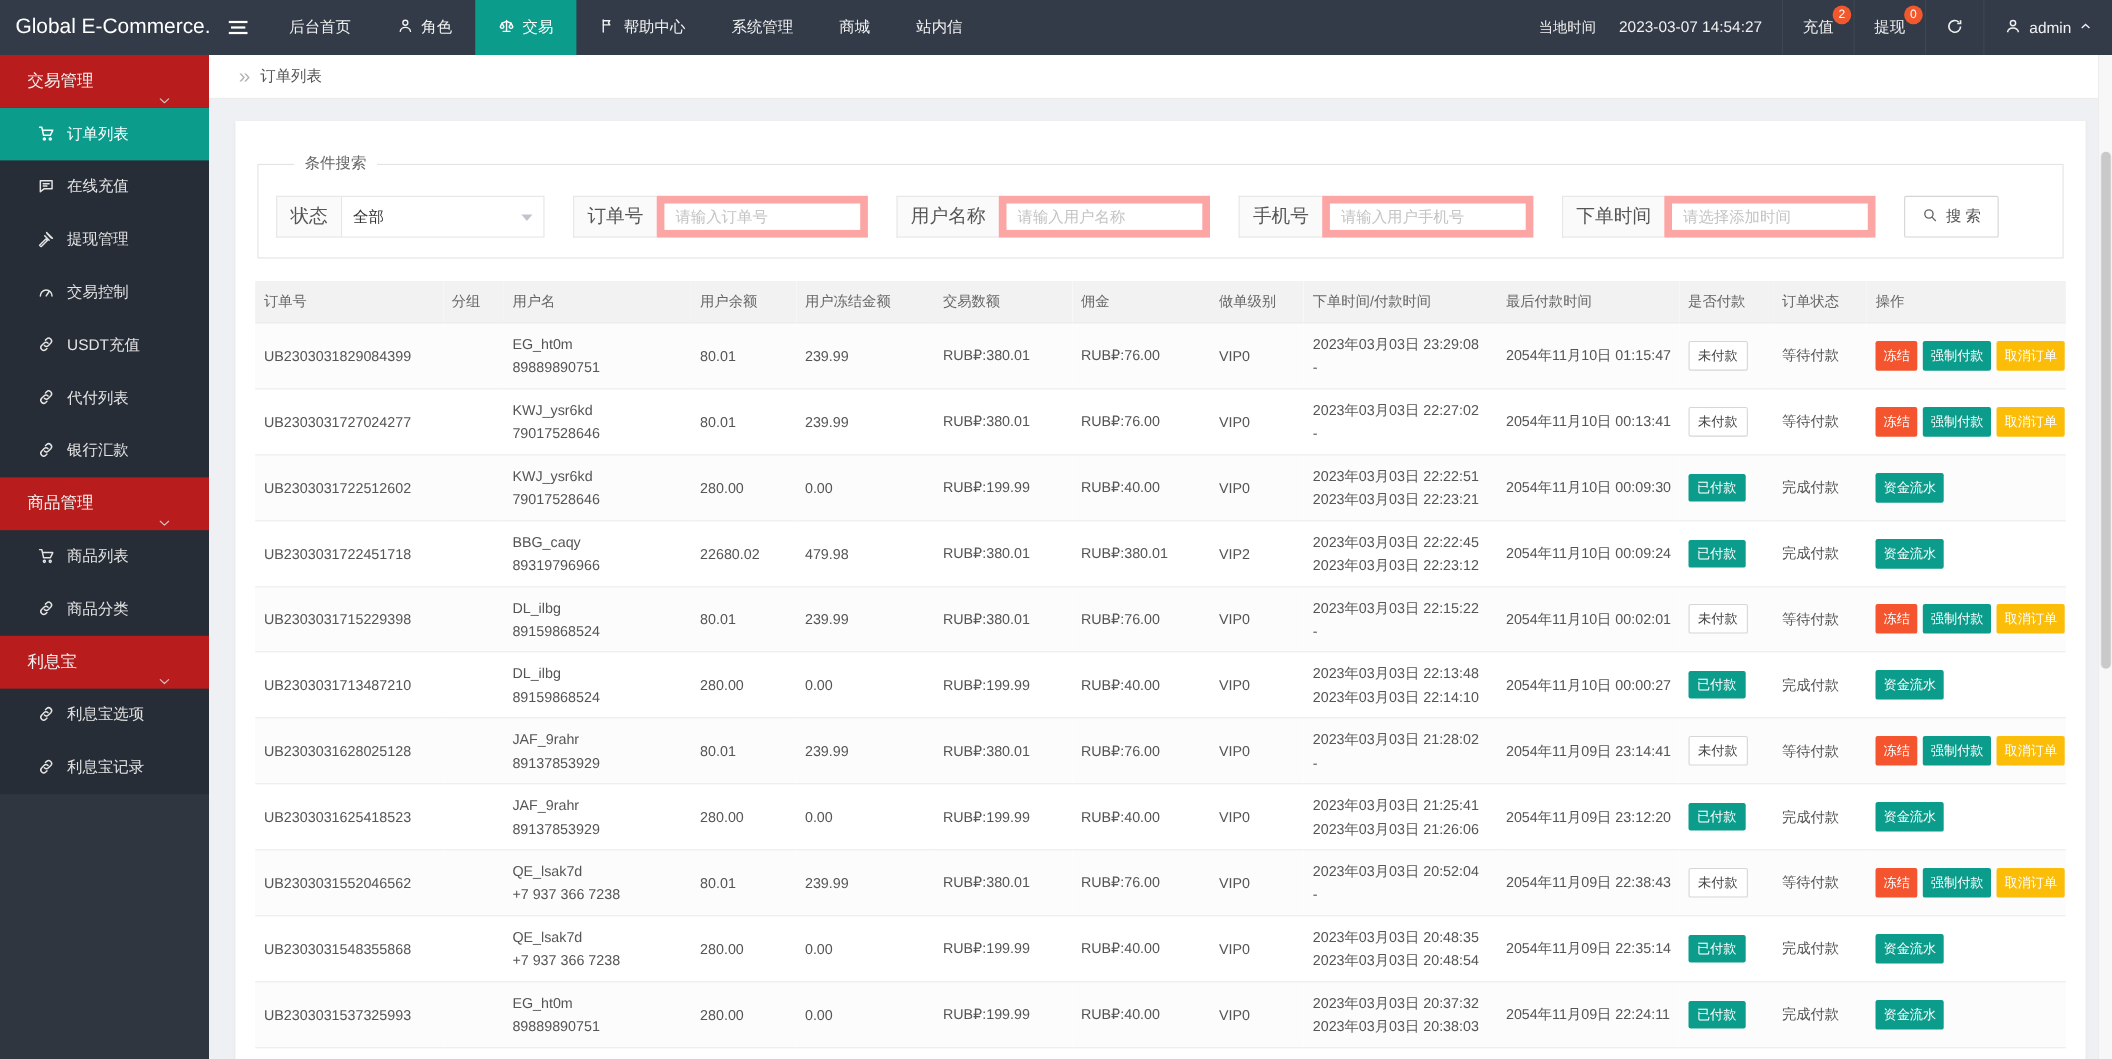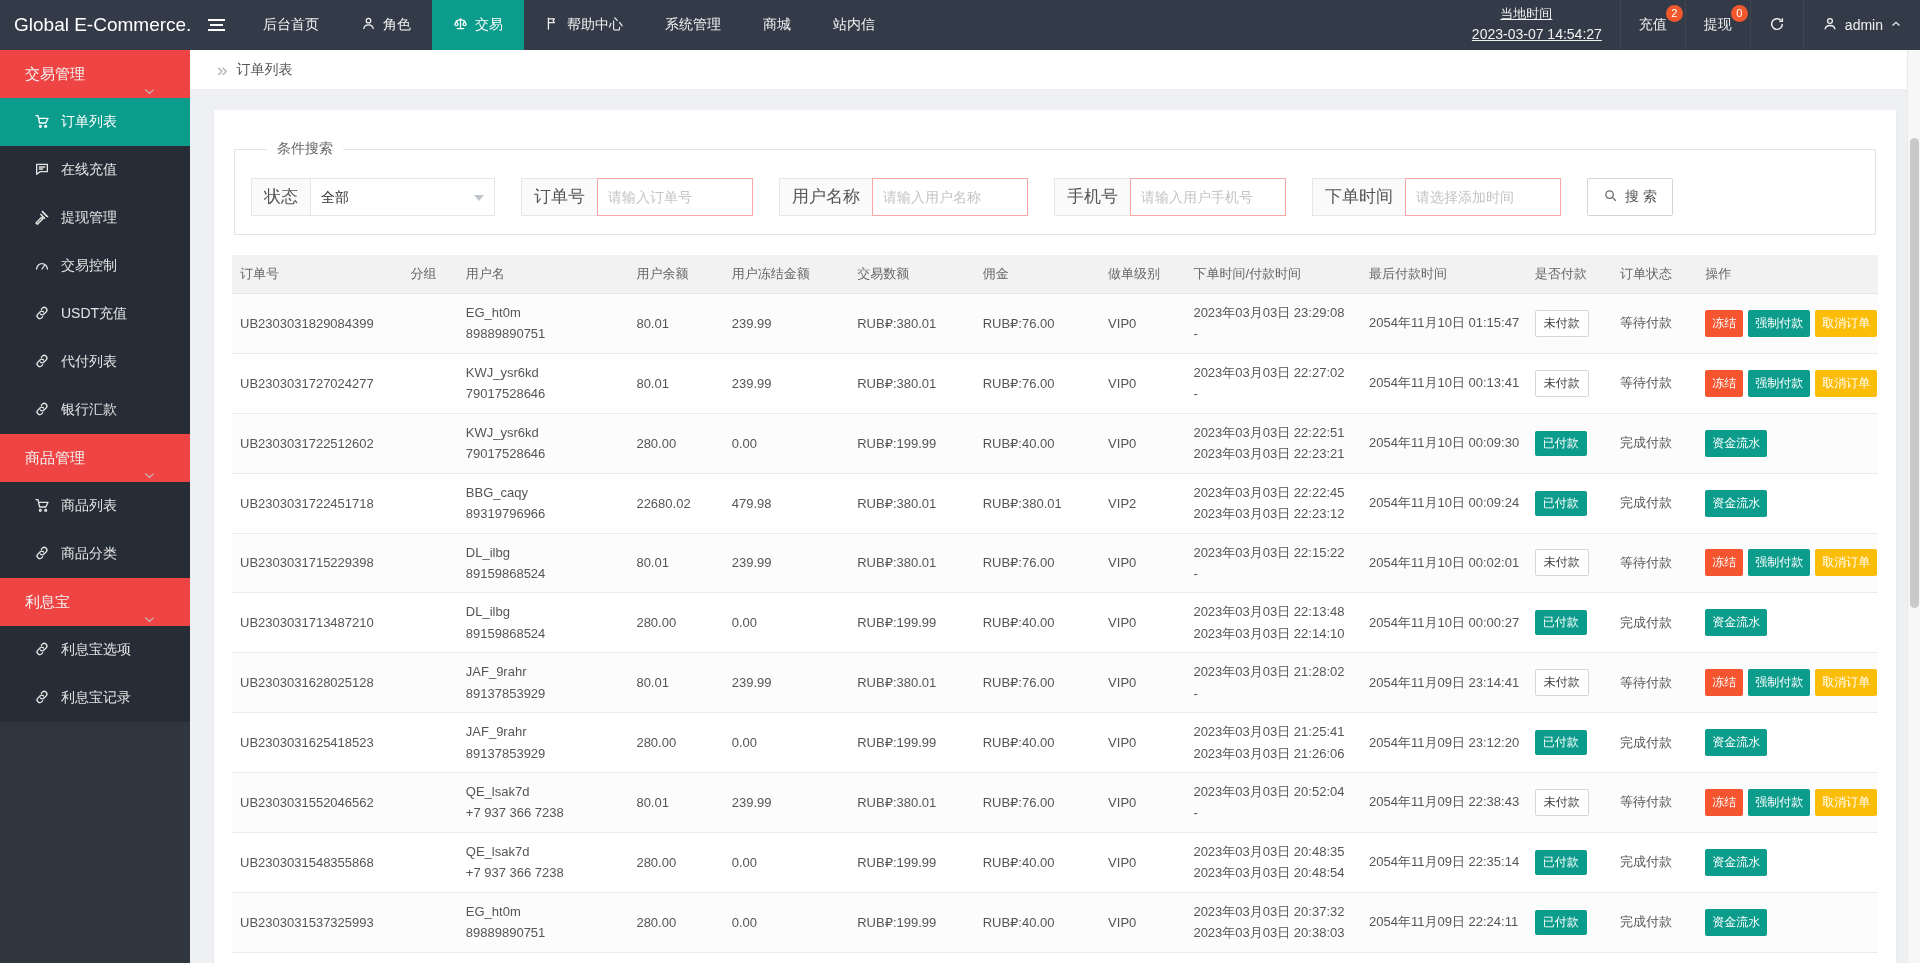--- a/index.html
+++ b/index.html
@@ -14,34 +14,34 @@
     align-items:center; gap:3px; cursor:pointer; }
   .burger i { width:17px; height:2px; background:#fff; display:block; }
   .burger i:nth-child(2){ width:13px; }
   .nav-item { display:flex; align-items:center; gap:7px; padding:0 21px; font-size:14px;
     cursor:pointer; color:#f2f2f2;justify-content:flex-end; }
   .nav-item.active { background:#0b9c8c; color:#fff; }
   .nav-item svg { width:15px; height:15px; }
   .nav-spacer { flex:1; }
   .nav-right { display:flex; align-items:center; padding:0 18px; font-size:14px;
     border-left:1px solid rgba(255,255,255,.06); cursor:pointer; position:relative; height:100%; }
-  .nav-time { flex-direction:column; justify-content:center; line-height:1.55; font-size:13px;
-    text-align:left; cursor:default; border-left:none;text-decoration:underline; }
+  .nav-time { flex-direction:row; justify-content:center; line-height:1.55; font-size:13px;
+    text-align:left; cursor:default; border-left:none; }
   .nav-time .t2 { font-size:14px;margin-left:21px; }
   .badge { position:absolute; top:5px; right:2px; min-width:17px; height:17px; line-height:17px;
     border-radius:9px; background:#f2582e; color:#fff; font-size:11px; text-align:center; padding:0 4px; }
   .nav-right svg { width:16px; height:16px; }
   .admin-box { gap:7px; }
 
   
   .shell { display:flex; height:913px; }
 
   
   .sidebar { width:190px; background:#2f3640; flex-shrink:0; overflow:hidden; }
-  .group-header { height:48px; line-height:48px; padding-left:25px; background:#ef4444;
+  .group-header { height:48px; line-height:48px; padding-left:25px; background:#b91c1c;
     color:#f2f2f2; font-size:15px; position:relative; cursor:pointer; }
   .group-header svg { width:13px; height:13px; position:absolute; right:17px; top:18px; color:#c7c7c7; }
   .side-item { height:48px; display:flex; align-items:center; gap:11px; padding-left:34px;
     background:#272d37; color:#e4e4e4; font-size:14px; cursor:pointer; }
   .side-item svg { width:16px; height:16px; flex-shrink:0; }
   .side-item.active { background:#0b9c8c; color:#fff; }
 
   
   .main { flex:1; display:flex; flex-direction:column; min-width:0; }
   .breadcrumb { height:40px; background:#fff; display:flex; align-items:center; gap:9px;
@@ -51,21 +51,21 @@
   .panel { margin:20px 24px 0; height:calc(100% - 20px); background:#fff;
     box-shadow:0 1px 3px rgba(0,0,0,.06); padding:6px 18px 0; }
 
   
   fieldset.search { border:1px solid #e3e3e3; margin:24px 2px 0; padding:12px 16px 18px; }
   fieldset.search legend { margin-left:16px; padding:0 10px; font-size:14px; color:#666; }
   .search-row { display:flex; align-items:center; gap:26px; margin-top:8px; }
   .sgroup { display:flex; align-items:stretch; }
   .slabel { background:#fafafa; border:1px solid #e6e6e6; border-right:none; padding:0 12px;
     line-height:36px; height:38px; font-size:17px; color:#555; white-space:nowrap; }
-  .sinput { height:38px; width:156px; border:1px solid #fca5a5; padding:0 10px; font-size:14px;
+  .sinput { height:38px; width:192px; border:7px solid #fca5a5; padding:0 10px; font-size:14px;
     color:#a16207; outline:none; background:#fff; }
   .sinput::placeholder { color:#c4c4c4; }
   .sselect { position:relative; width:185px; height:38px; line-height:36px; border:1px solid #e6e6e6;
     background:#fff; padding:0 10px; font-size:14px; color:#333; cursor:pointer; }
   .caret { position:absolute; right:10px; top:16px; width:0; height:0;
     border-left:5px solid transparent; border-right:5px solid transparent; border-top:6px solid #c0c4cc; }
   .search-btn { display:flex; align-items:center; gap:7px; height:38px; padding:0 15px;
     background:#fff; border:1px solid #d4d4d4; border-radius:2px; font-size:14px; color:#555; cursor:pointer;justify-content:space-between; }
   .search-btn svg { width:15px; height:15px; color:#666; }
 

